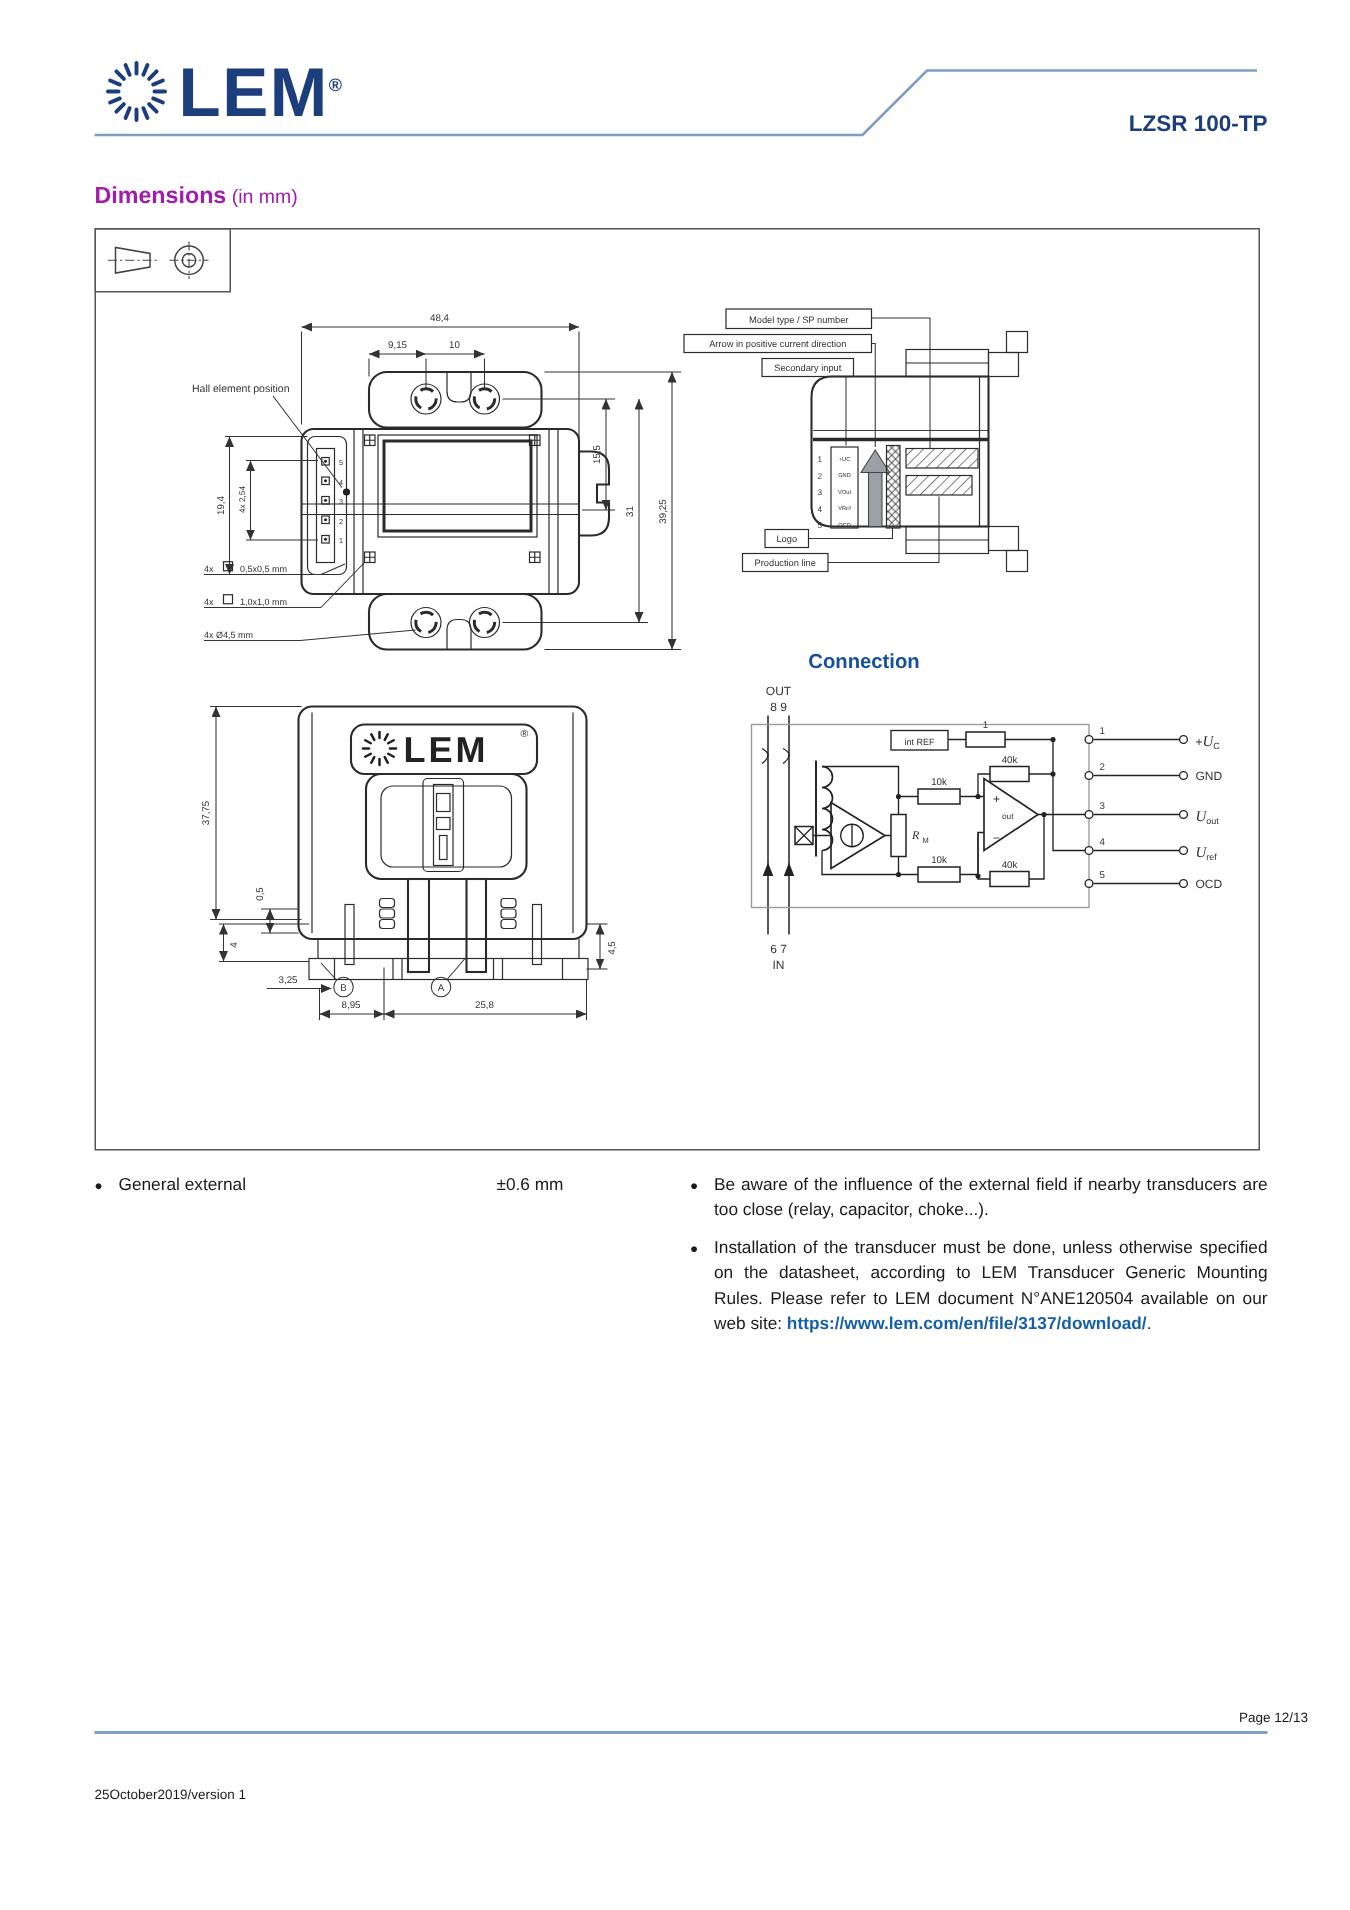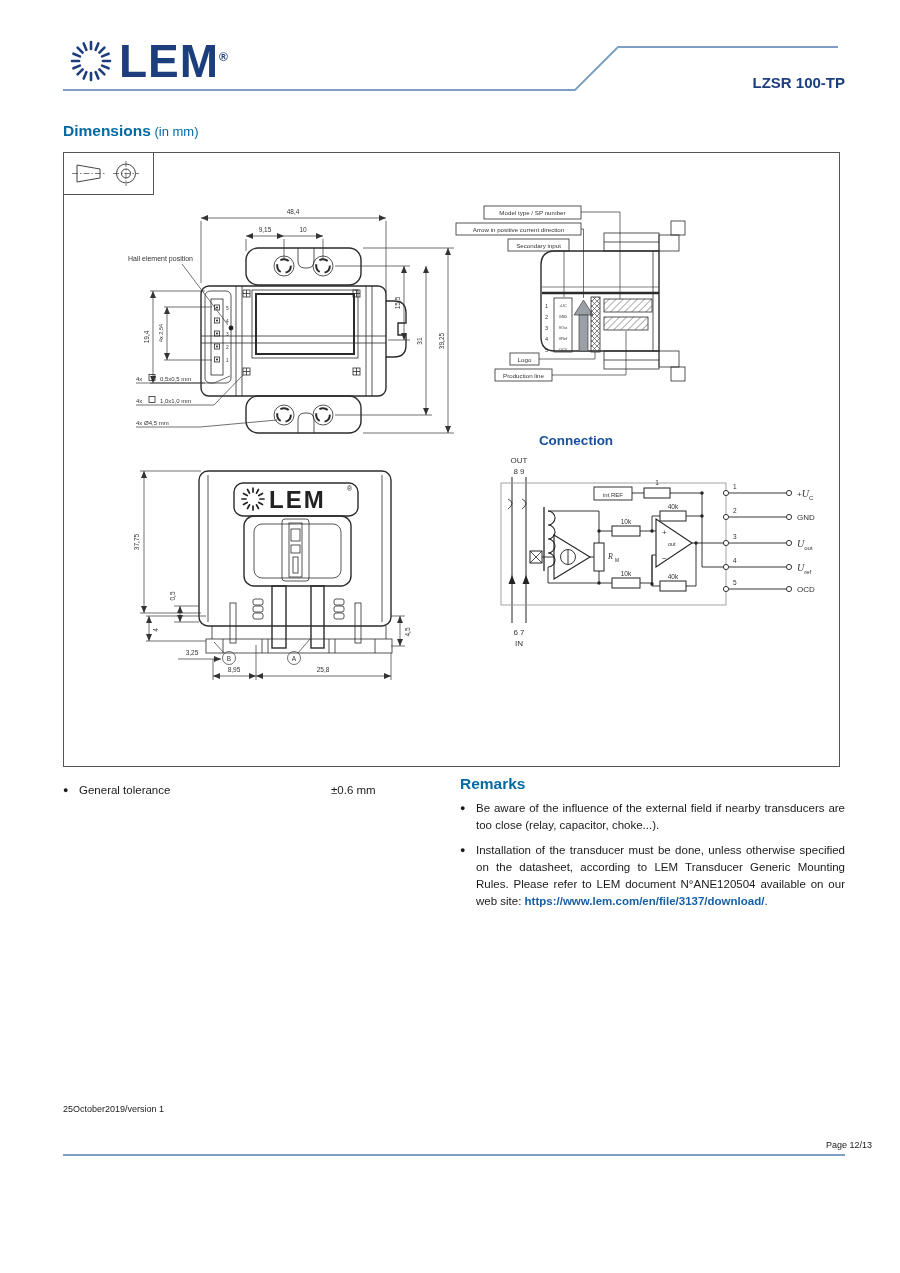--- a/index.html
+++ b/index.html
@@ -1,21 +1,21 @@
 <!DOCTYPE html>
 <html><head>
 <meta charset="utf-8">
 <style>
   html,body{margin:0;padding:0;background:#fff;}
   .page{position:relative;width:900px;height:1273px;background:#fff;font-family:"Liberation Sans",sans-serif;color:#1a1a1a;overflow:hidden;}
   .abs{position:absolute;}
   svg{display:block;}
   svg text{font-family:"Liberation Sans",sans-serif;fill:#333;}
   .navy{color:#1d3e7c;}
-  .blue-h{color:#0369a1;font-weight:bold;}
+  .blue-h{color:#a21caf;font-weight:bold;text-align:center;}
   .brand-text{font-size:46px;font-weight:bold;letter-spacing:1px;line-height:1;}
   .brand-reg{font-size:12px;vertical-align:super;font-weight:bold;}
   .product{font-size:15px;font-weight:bold;text-align:right;width:200px;}
   .h-dim{font-size:15.5px;}
   .h-dim .unit{font-weight:normal;font-size:13px;}
   .frame{border:1px solid #555;background:#fff;}
   .sec-title{font-size:15.5px;}
   .body-txt{font-size:11.5px;line-height:1.5;}
   .bullet-row{display:flex;margin-top:7px;}
   .bullet-dot{width:16px;flex:0 0 16px;font-size:9px;line-height:17px;}
@@ -464,34 +464,33 @@
             <circle cx="333" cy="158" r="2.6" fill="#fff" stroke="#222" stroke-width="0.9"></circle>
           <text x="341" y="161"><tspan style="font-size:8px">OCD</tspan></text>
         </g>
       </g>
     </svg>
   </div>
 
   <div class="abs" style="left:63px;top:775px;width:392px;">
     <div class="bullet-row body-txt" style="position:relative;">
       <span class="bullet-dot">●</span>
-      <span>General tolerance</span>
+      <span>General external</span>
       <span class="mech-value">±0.6 mm</span>
     </div>
   </div>
 
   <div class="abs" style="left:460px;top:775px;width:385px;">
-    <div class="blue-h sec-title">Remarks</div>
     <div class="bullet-row body-txt">
       <span class="bullet-dot">●</span>
       <span class="remarks-text">Be aware of the influence of the external field if nearby transducers are too close (relay, capacitor, choke...).</span>
     </div>
     <div class="bullet-row body-txt">
       <span class="bullet-dot">●</span>
       <span class="remarks-text"><span>Installation of the transducer must be done, unless otherwise specified on the datasheet, according to LEM Transducer Generic Mounting Rules. Please refer to LEM document N°ANE120504 available on our web site: </span><a class="link">https://www.lem.com/en/file/3137/download/</a><span>.</span></span>
     </div>
   </div>
 
   <div class="abs small-txt" style="left:672px;top:1140px;width:200px;text-align:right;">Page 12/13</div>
   <div class="abs footer-line" style="left:63px;top:1154px;width:782px;"></div>
-  <div class="abs small-txt" style="left:63px;top:1104px;">25October2019/version 1</div>
+  <div class="abs small-txt" style="left:63px;top:1191px;">25October2019/version 1</div>
 
 </div>
 
 </body></html>

